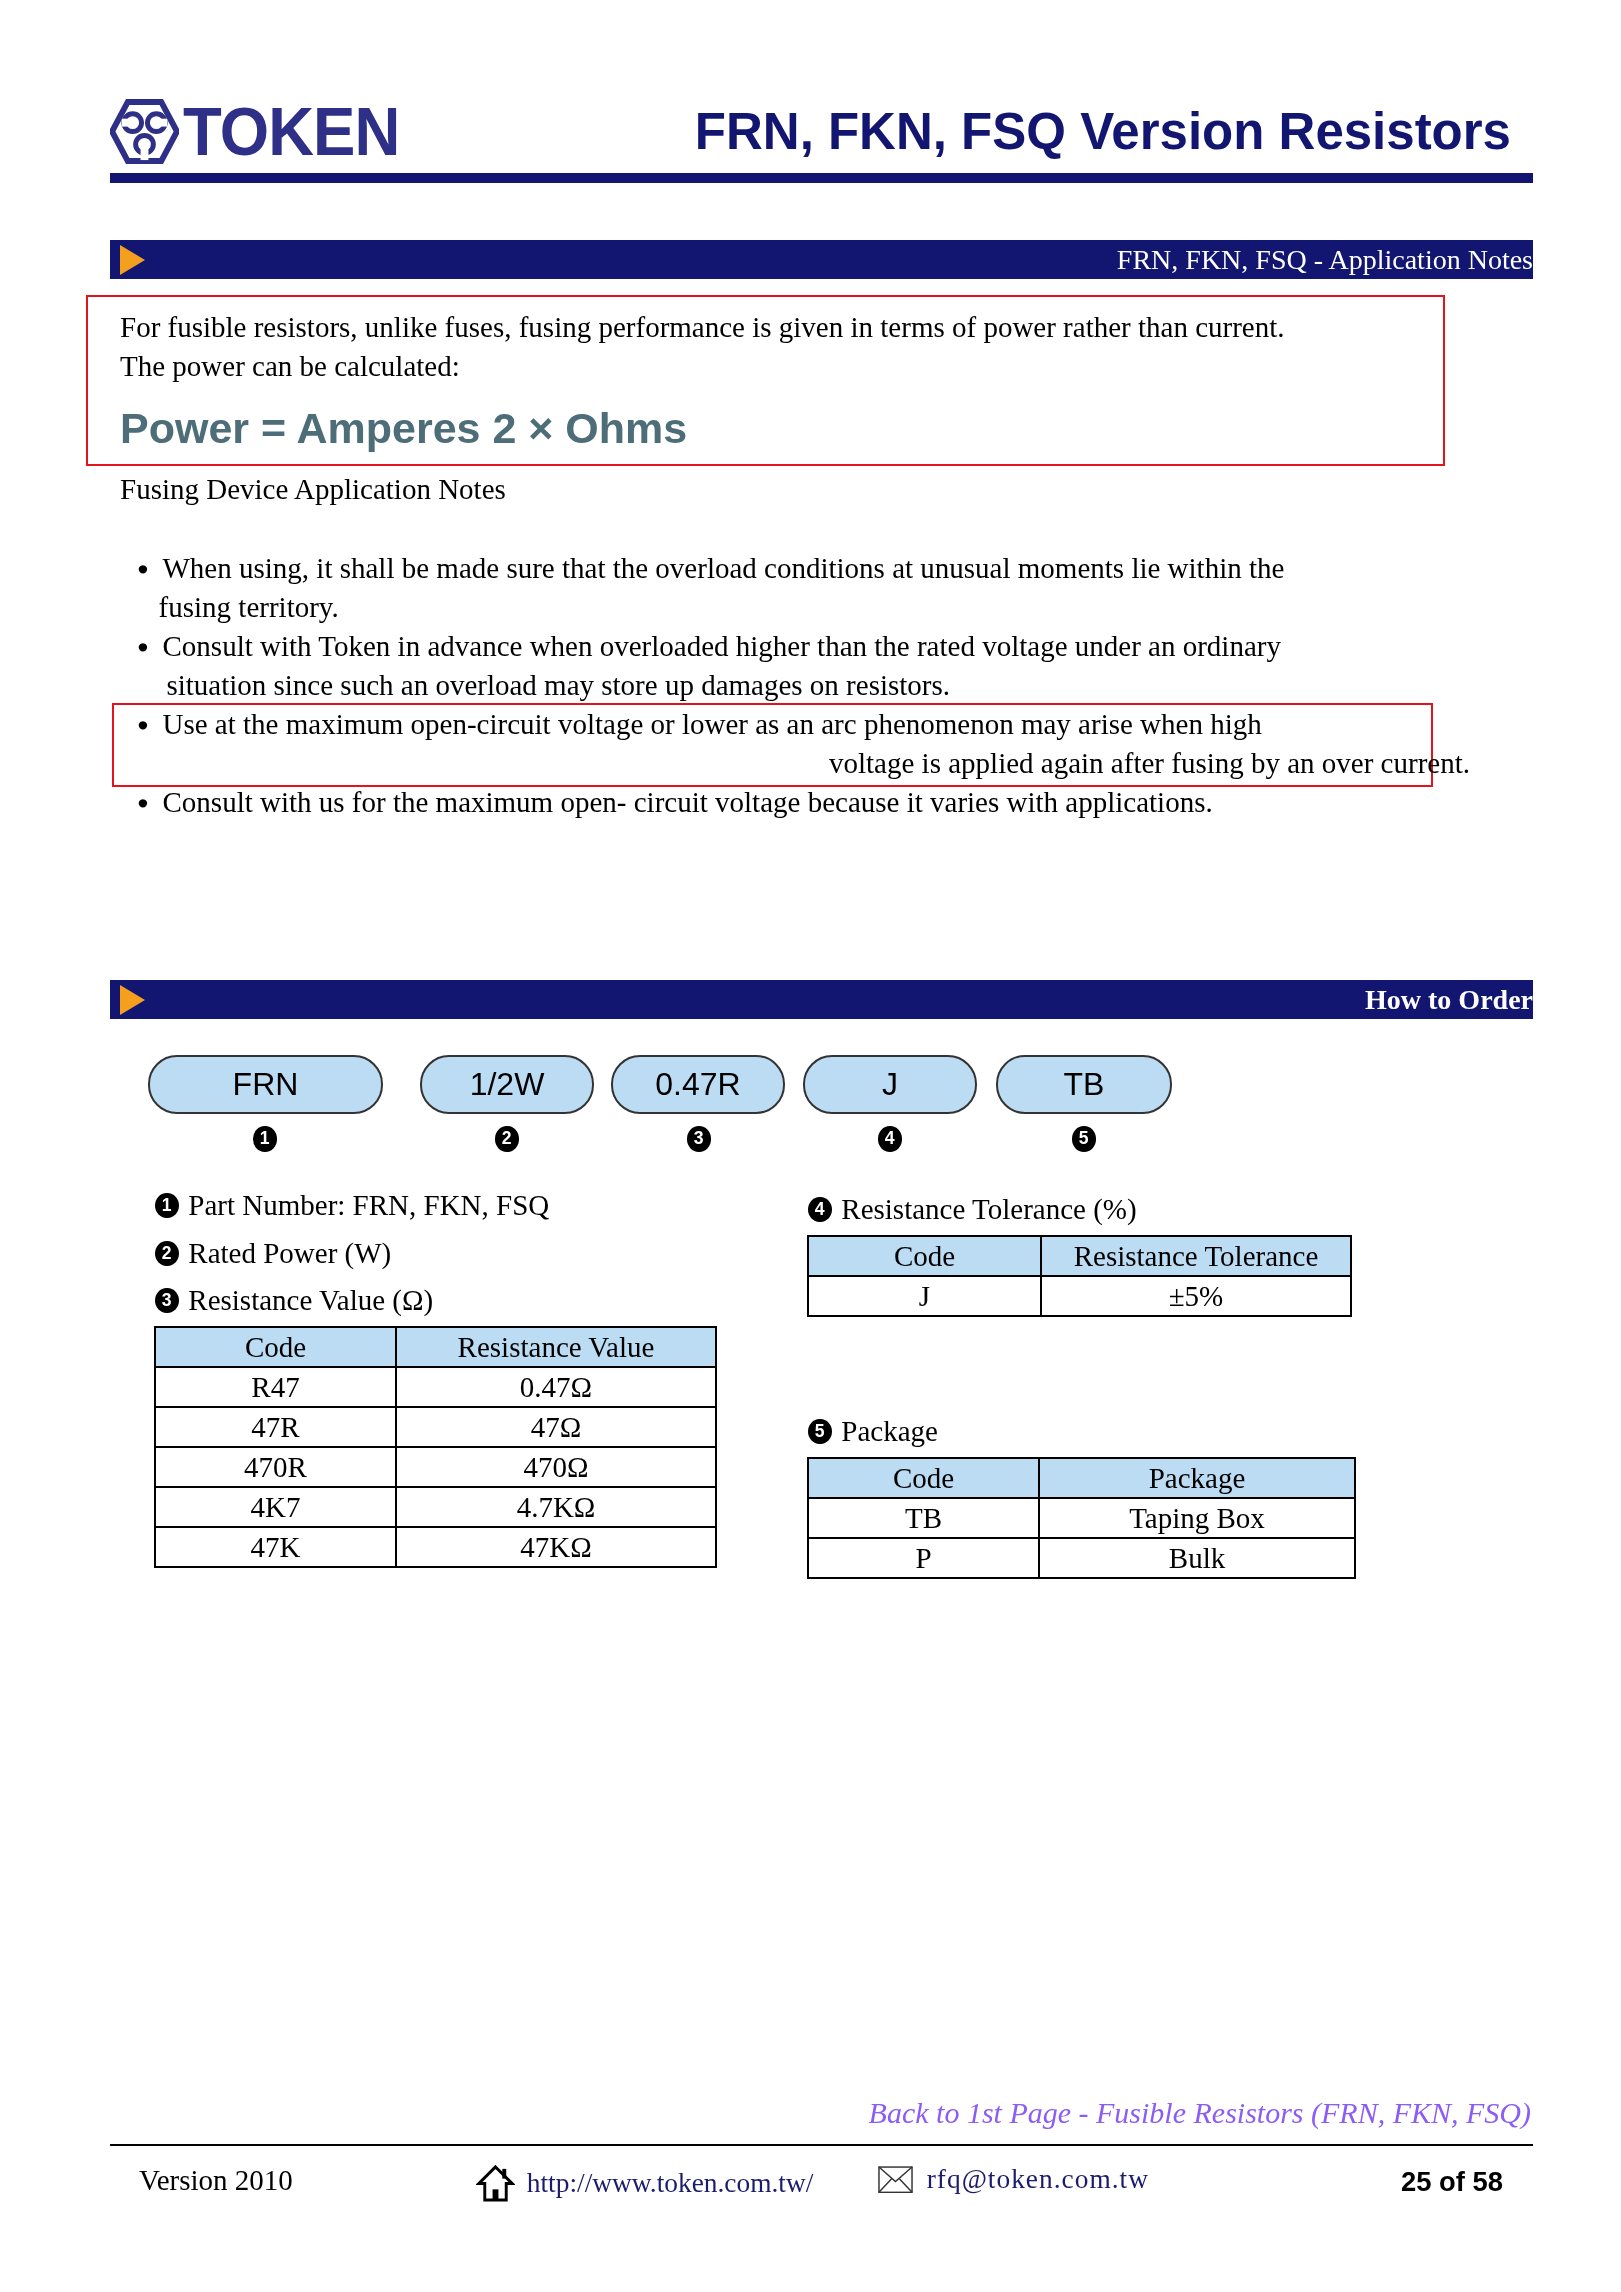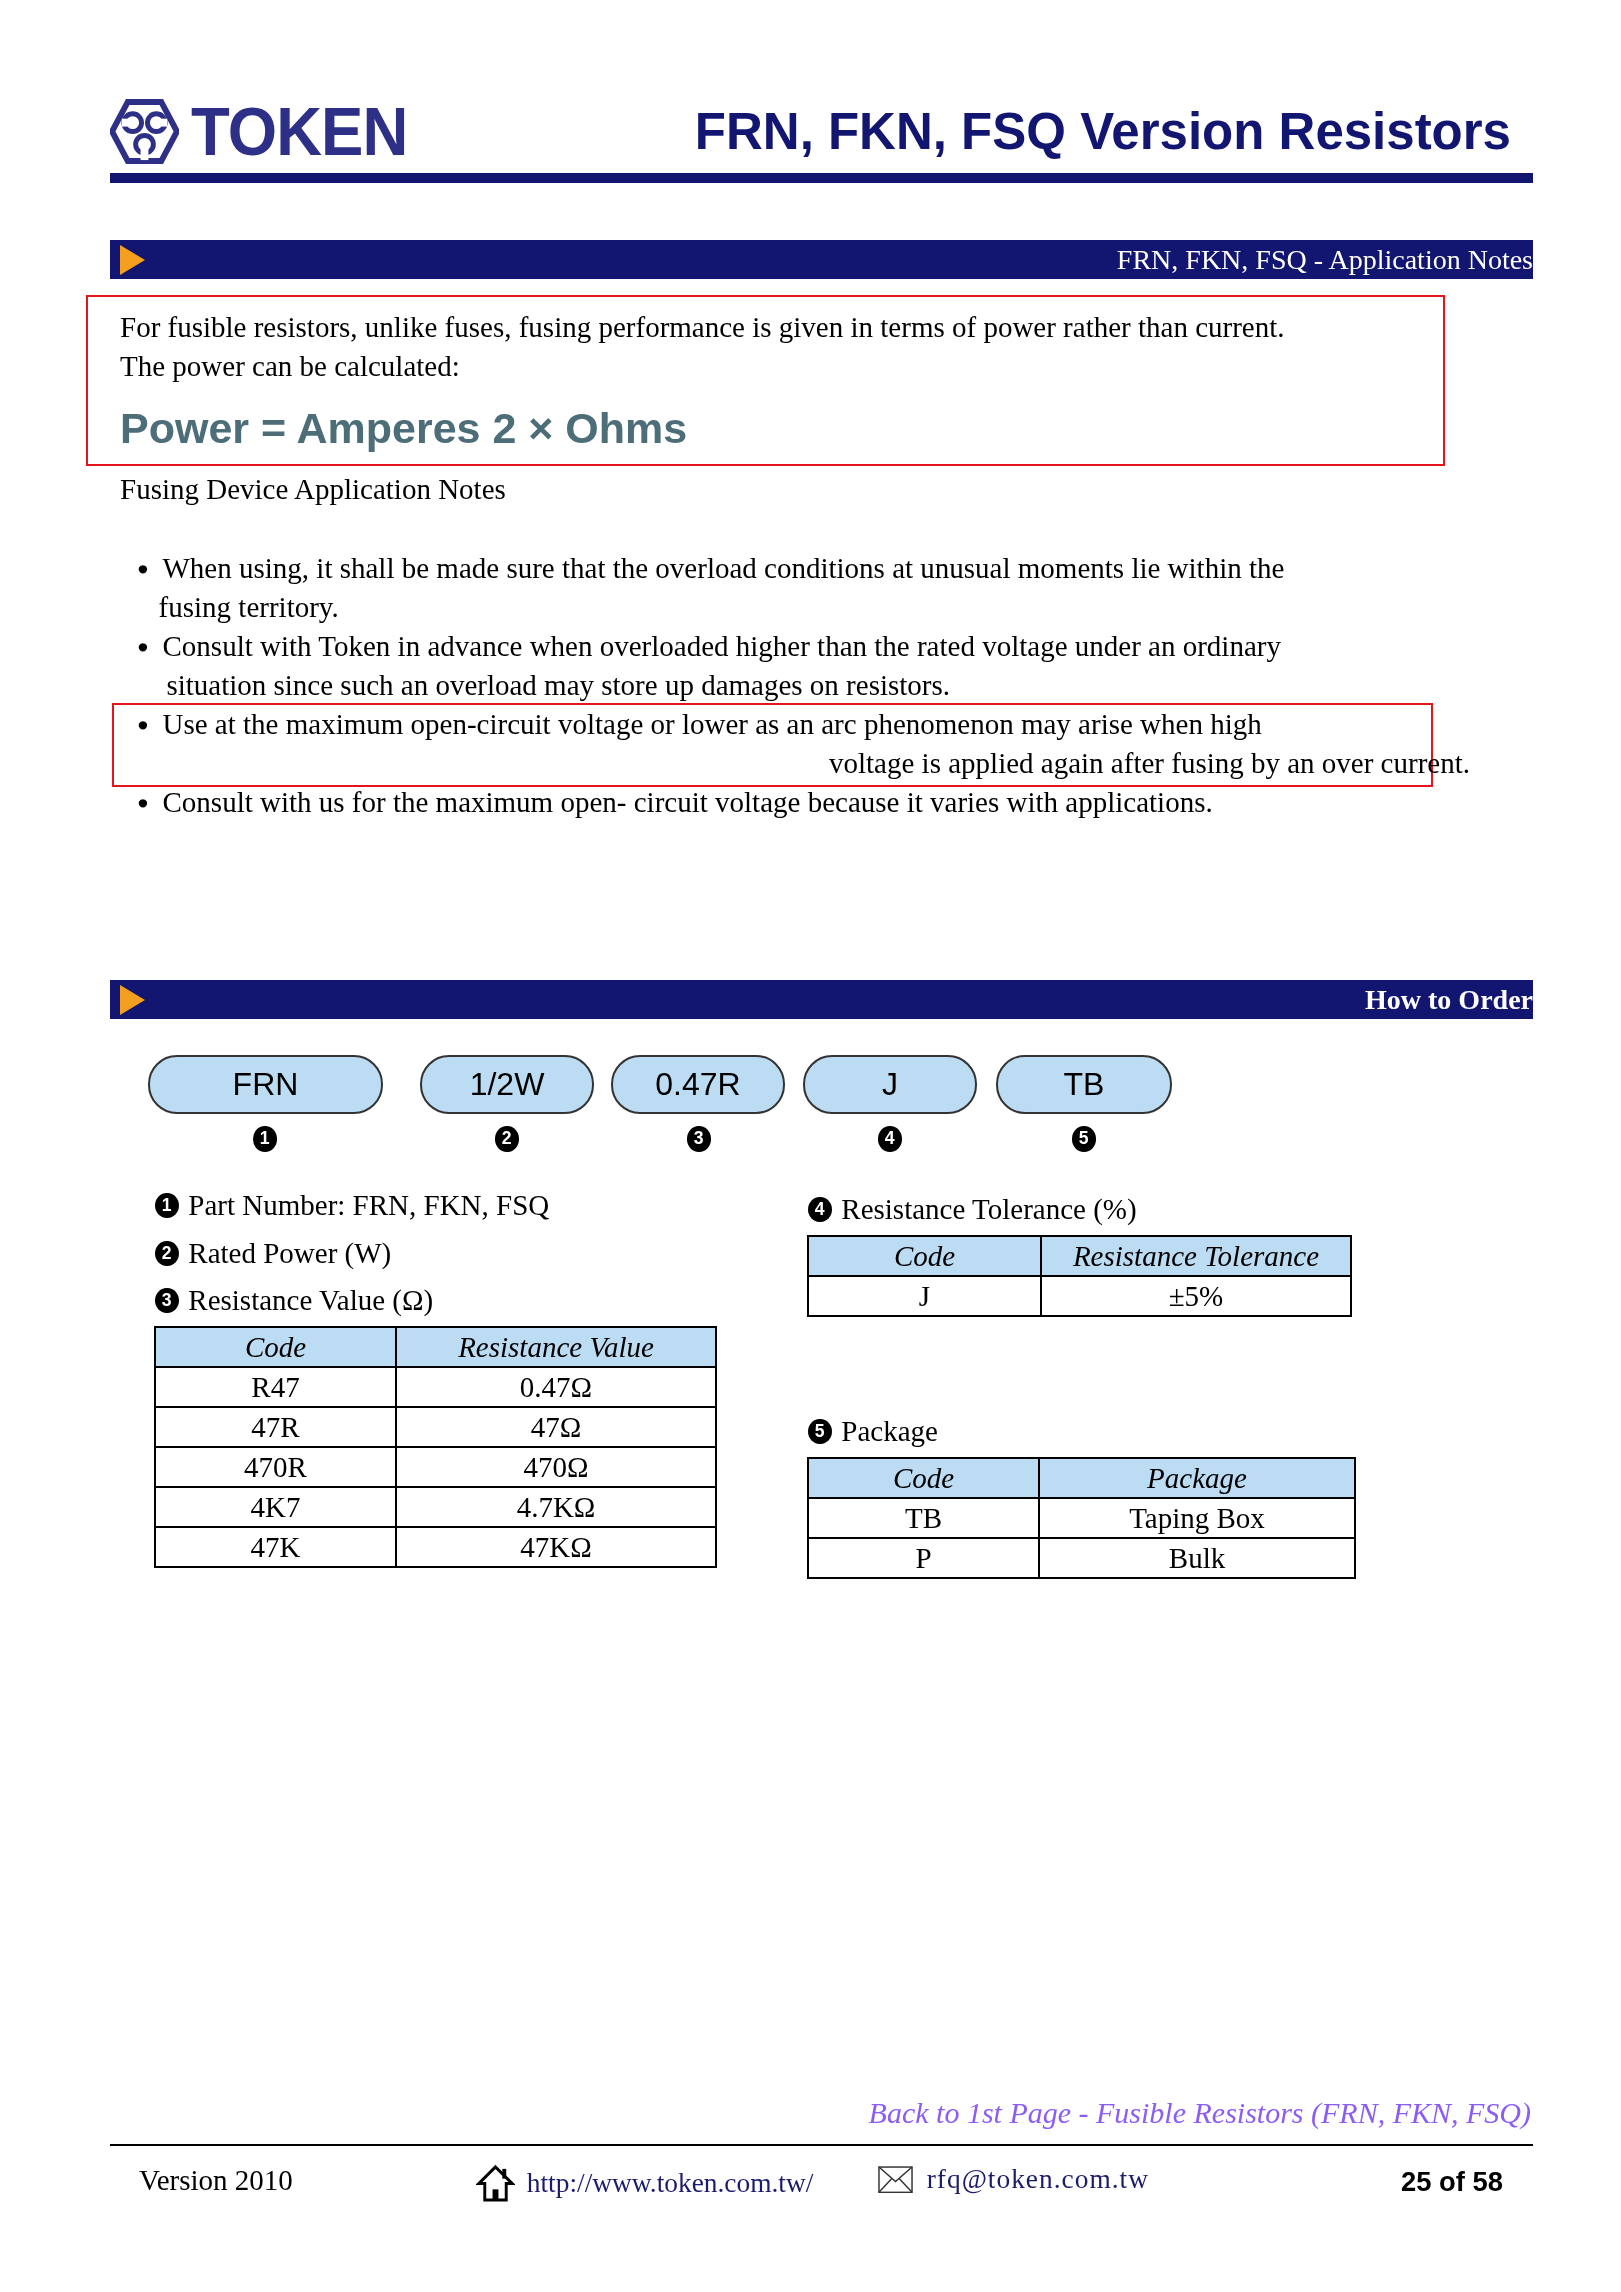--- a/index.html
+++ b/index.html
@@ -1,20 +1,20 @@
 <!DOCTYPE html>
 <html><head>
 <meta charset="utf-8">
 <style>
   html, body { margin: 0; padding: 0; background: #ffffff; }
   body { width: 1621px; height: 2293px; position: relative; overflow: hidden; font-family: "Liberation Serif", serif; color: #000; }
   .abs { position: absolute; }
 
   
-  .logo { left: 110px; top: 98px; height: 67px; display: flex; align-items: center; gap: 8px; }
+  .logo { left: 110px; top: 98px; height: 67px; display: flex; align-items: center; }
   .logo-mark { width: 69px; height: 65px; }
   .logo-text { font-family: "Liberation Sans", sans-serif; font-weight: 700; font-size: 69px; color: #2e2f86; letter-spacing: -1px; line-height: 1; margin-left: 3.9px; transform: scaleX(0.92); transform-origin: left center; }
   .page-title { right: 110px; top: 102px; font-family: "Liberation Sans", sans-serif; font-weight: 700; font-size: 51px; color: #121670; white-space: nowrap; }
   .header-rule { left: 110px; top: 173px; width: 1423px; height: 9.8px; background: #121670; }
 
   
   .section-bar { left: 110px; width: 1423px; height: 39px; background: #121670; display: flex; align-items: center; justify-content: space-between; }
   .section-bar .tri { width: 0; height: 0; border-top: 15.7px solid transparent; border-bottom: 15.7px solid transparent; border-left: 25.5px solid #f4a01e; margin-left: 9.8px; margin-right: 11.8px; }
   .section-bar .label { color: #fff; font-size: 28px; font-family: "Liberation Serif", serif; }
 
@@ -28,21 +28,21 @@
 
   
   .pill { top: 1055px; height: 59px; background: #bcdcf4; border: 2px solid #333; border-radius: 29px; display: flex; align-items: center; justify-content: center; font-family: "Liberation Sans", sans-serif; font-size: 32px; color: #000; box-sizing: border-box; }
   .num { width: 23.5px; height: 25.5px; border-radius: 50%; background: #000; color: #fff; font-family: "Liberation Sans", sans-serif; font-weight: 700; font-size: 17.6px; display: flex; align-items: center; justify-content: center; line-height: 1; }
 
   .item-label { font-size: 29px; display: flex; align-items: center; white-space: nowrap; }
   .item-label .num { margin-right: 9.8px; }
 
   table.spec { border-collapse: collapse; font-size: 29px; position: absolute; }
   table.spec th, table.spec td { border: 2.9px solid #000; text-align: center; font-weight: normal; height: 38px; padding: 0; line-height: 38px; }
-  table.spec th { background: #bcdcf4; font-style: italic; }
+  table.spec th { background: #bcdcf4; }
 
   
   .back-link { right: 90px; top: 2096px; font-family: "Liberation Serif", serif; font-style: italic; font-weight: 400; font-size: 30px; color: #8b5cf6; white-space: nowrap; }
   .footer-rule { left: 110px; top: 2144px; width: 1423px; height: 2px; background: #000; }
   .footer-version { left: 139px; top: 2164px; font-size: 29px; }
   .footer-url { left: 476px; top: 2164px; display: flex; align-items: center; font-size: 27.4px; color: #1c1c6c; }
   .footer-email { left: 878px; top: 2164px; display: flex; align-items: center; font-size: 27.4px; color: #1c1c6c; letter-spacing: 1px; }
   .footer-page { right: 118px; top: 2166px; font-family: "Liberation Sans", sans-serif; font-weight: 700; font-size: 27.4px; margin-left: 9px; }
 </style>
 </head>

